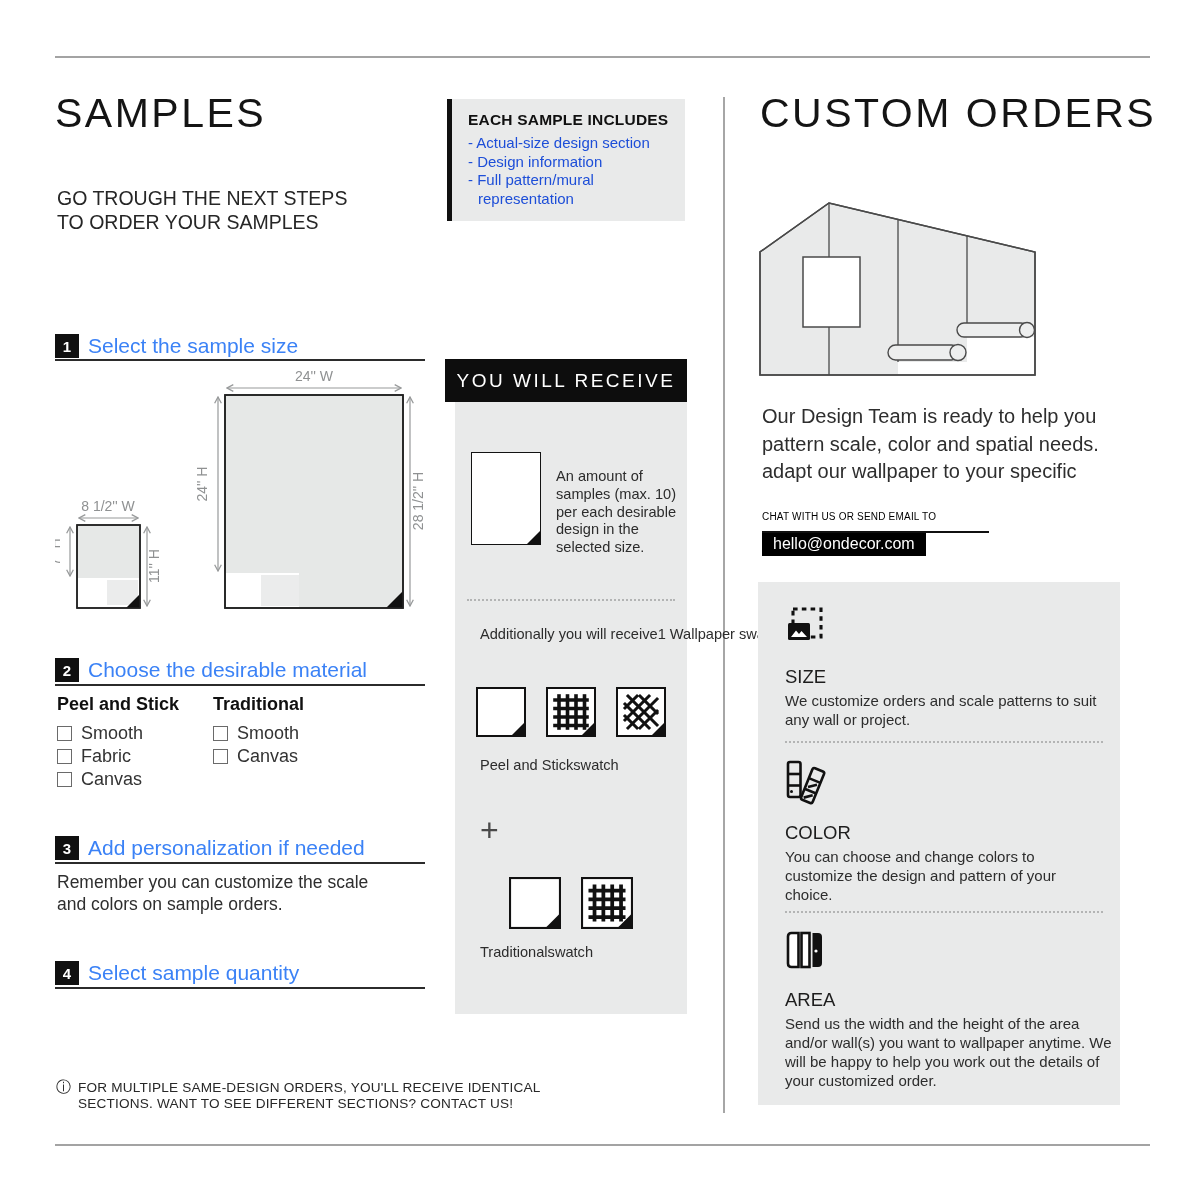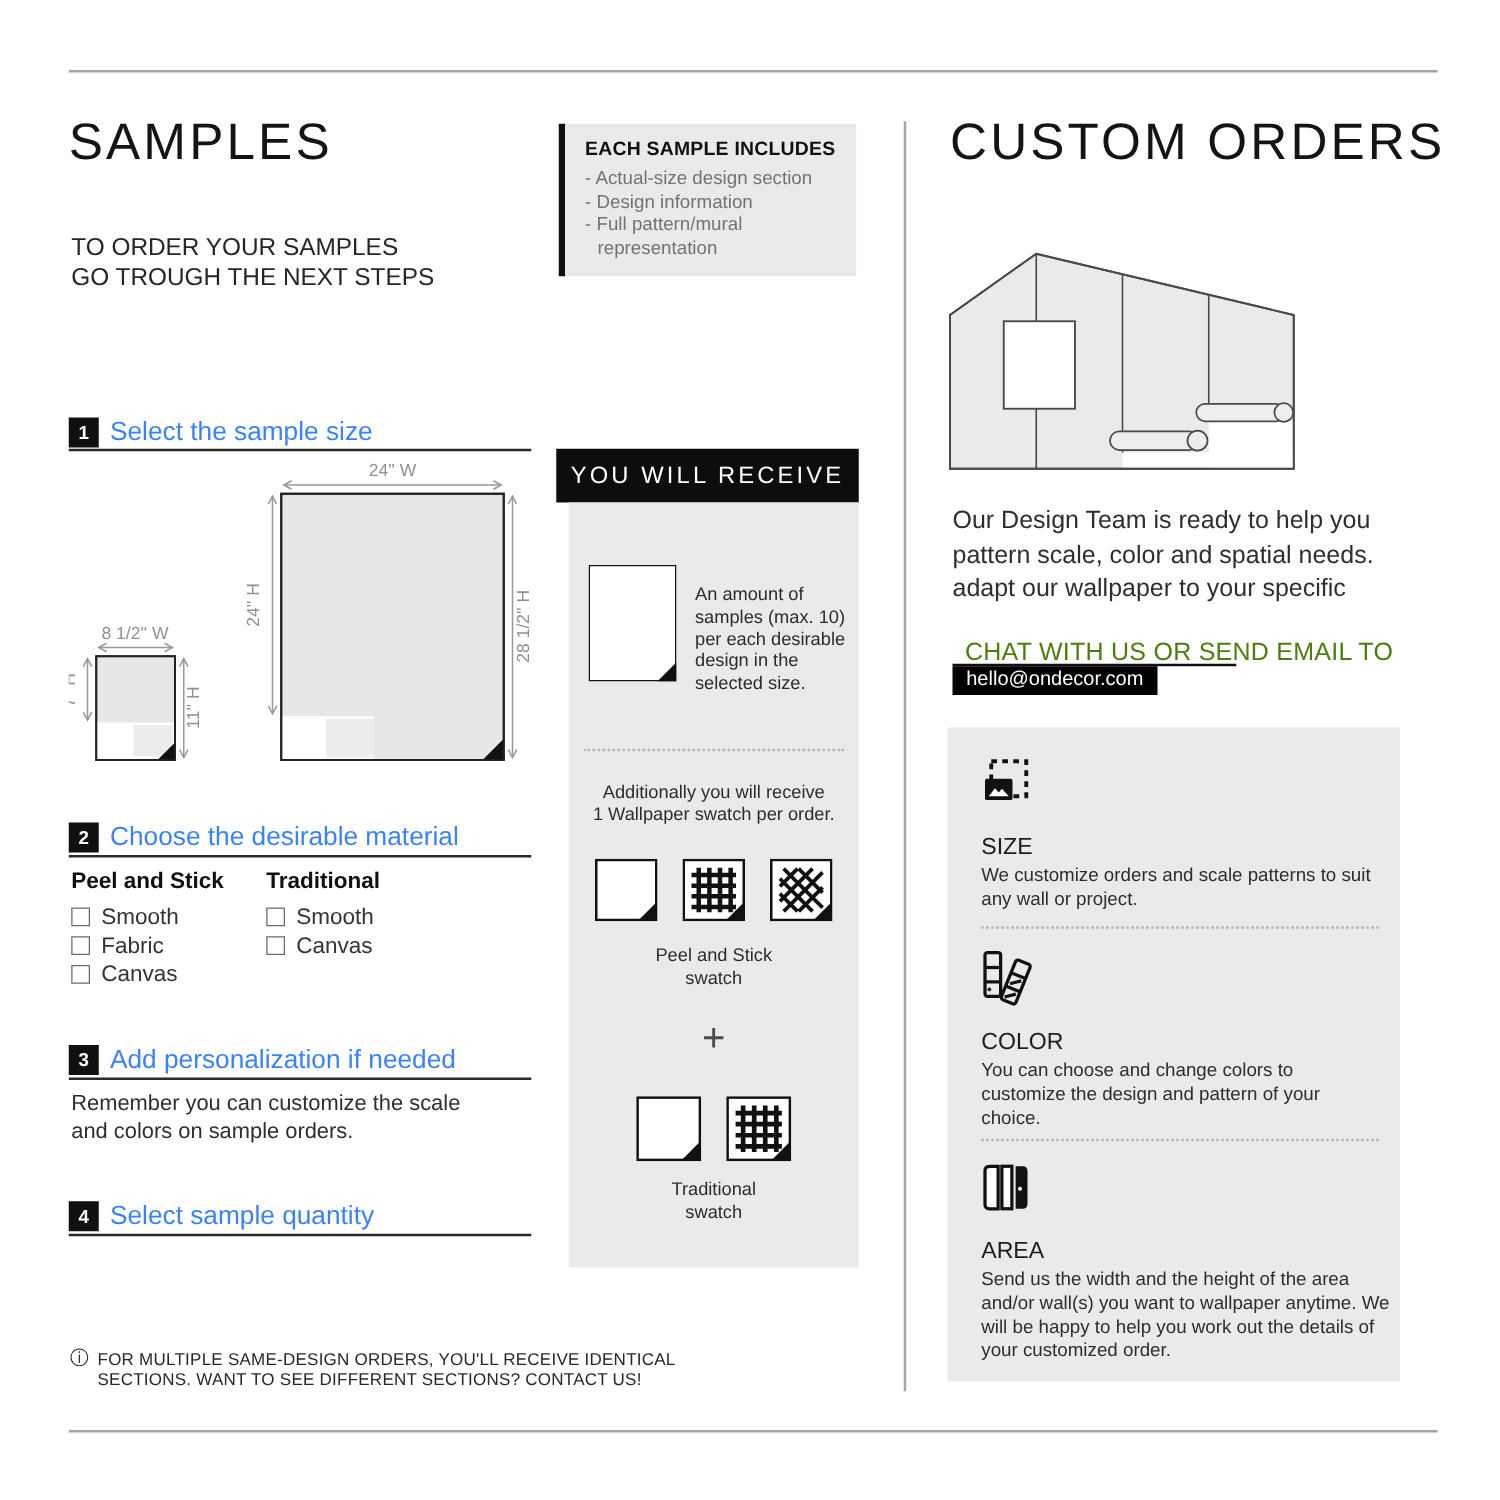--- a/index.html
+++ b/index.html
@@ -9,21 +9,21 @@
   .nowrap{white-space:nowrap;}
   .rule{position:absolute;left:55px;width:1095px;height:2px;background:#a3a3a3;}
   .vdivider{position:absolute;left:723px;top:97px;width:2px;height:1016px;background:#a6a6a6;}
 
   
   .big-title{font-size:41px;letter-spacing:2.5px;color:#141414;font-weight:400;}
   .samples-sub{font-size:19.5px;line-height:24px;color:#262626;}
   .includes-box{left:447px;top:99px;width:238px;box-sizing:border-box;background:#e9eaea;
                 border-left:5px solid #101010;padding:12px 10px 13px 16px;}
   .includes-title{font-size:15.5px;font-weight:bold;color:#101010;margin-bottom:5px;letter-spacing:.2px;}
-  .includes-list{margin:0;padding:0;list-style:none;font-size:15px;line-height:18.5px;color:#737373;}
+  .includes-list{margin:0;padding:0;list-style:none;font-size:15px;line-height:18.5px;color:#1d4ed8;}
   .includes-list li{padding-left:10px;text-indent:-10px;}
   .includes-list li::before{content:"- ";}
   .step{display:flex;align-items:center;gap:9px;}
   .step-num{width:24px;height:24px;background:#101010;color:#fff;font-size:15px;font-weight:bold;
             display:flex;align-items:center;justify-content:center;flex:0 0 auto;}
   .step-title{font-size:21px;color:#3b82f6;white-space:nowrap;}
   .step-underline{position:absolute;left:55px;width:370px;height:2px;background:#2b2b2b;}
   .mat-title{font-size:18px;font-weight:bold;color:#101010;margin-bottom:7px;}
   .mat-row{display:flex;align-items:center;gap:9px;font-size:18px;color:#333;height:23px;}
   .cb{width:13px;height:13px;border:1.5px solid #6a6a6a;background:#fff;flex:0 0 auto;}
@@ -34,28 +34,28 @@
 
   
   .mid-header{left:445px;top:359px;width:242px;height:43px;background:#0d0d0d;color:#fff;
               display:flex;align-items:center;justify-content:center;font-size:19px;letter-spacing:2.5px;}
   .mid-panel{left:455px;top:402px;width:232px;height:612px;background:#e9eaea;}
   .sheet{left:471px;top:452px;width:68px;height:91px;background:#fff;border:1.6px solid #131313;}
   .fold{position:absolute;right:-1px;bottom:-1px;width:0;height:0;
         border-left:15px solid transparent;border-bottom:15px solid #101010;}
   .mid-text{font-size:14.6px;line-height:17.8px;color:#2c2c2c;}
   .dotted{border-top:2px dotted #b3b4b4;height:0;}
-  .center-col{display:flex;flex-direction:column;align-items:center;}
+  .center-col{display:flex;flex-direction:row;align-items:center;padding-left:25px;}
   .swatch-row{display:flex;justify-content:center;gap:20px;}
   .swatch{display:block;}
   .plus-sign{font-size:32px;color:#4a4a4a;font-weight:400;}
 
   
   .intro{font-size:20px;line-height:27.5px;color:#2e2e2e;}
-  .chat-label{font-size:20px;color:#4d7c0f;letter-spacing:.2px;margin-left:10px;}
+  .chat-label{font-size:10px;color:#000000;letter-spacing:.2px;}
   .chat-underline{position:absolute;left:762px;top:531px;width:227px;height:2px;background:#101010;}
   .email-box{background:#000;color:#fff;font-size:16px;padding:2px 11px 3px;display:inline-block;}
   .right-panel{left:758px;top:582px;width:362px;height:523px;background:#e9eaea;}
   .card-title{font-size:18.5px;color:#1d1d1d;}
   .card-body{font-size:15px;line-height:19px;color:#2d2d2d;}
   .csvg{overflow:visible;display:block;}
 
   svg text.dim{font-size:14px;fill:#8f9192;font-family:"Liberation Sans","DejaVu Sans",sans-serif;}
 </style>
 </head>
@@ -63,22 +63,22 @@
 
 <div class="page">
 
   <div class="rule" style="top:56px"></div>
   <div class="rule" style="top:1144px"></div>
   <div class="vdivider"></div>
 
   <div class="abs big-title" style="left:55px;top:90px">SAMPLES</div>
 
   <div class="abs samples-sub" style="left:57px;top:186px">
+    <div class="nowrap">GO TROUGH THE NEXT STEPS</div>
     <div class="nowrap">TO ORDER YOUR SAMPLES</div>
-    <div class="nowrap">GO TROUGH THE NEXT STEPS</div>
   </div>
 
   <div class="abs includes-box">
     <div class="includes-title">EACH SAMPLE INCLUDES</div>
     <ul class="includes-list">
       <li>Actual-size design section</li>
       <li>Design information</li>
       <li>Full pattern/mural representation</li>
     </ul>
   </div>

